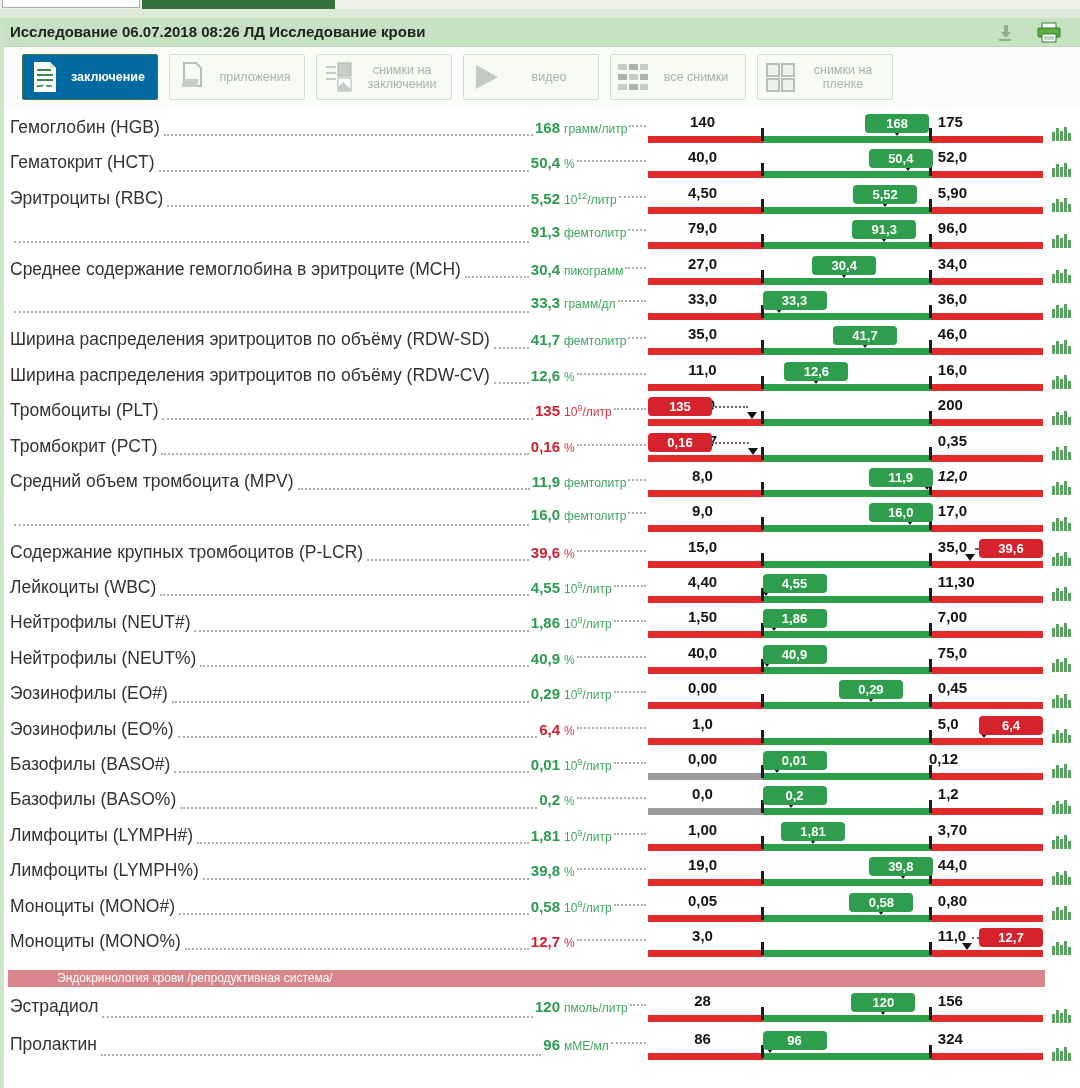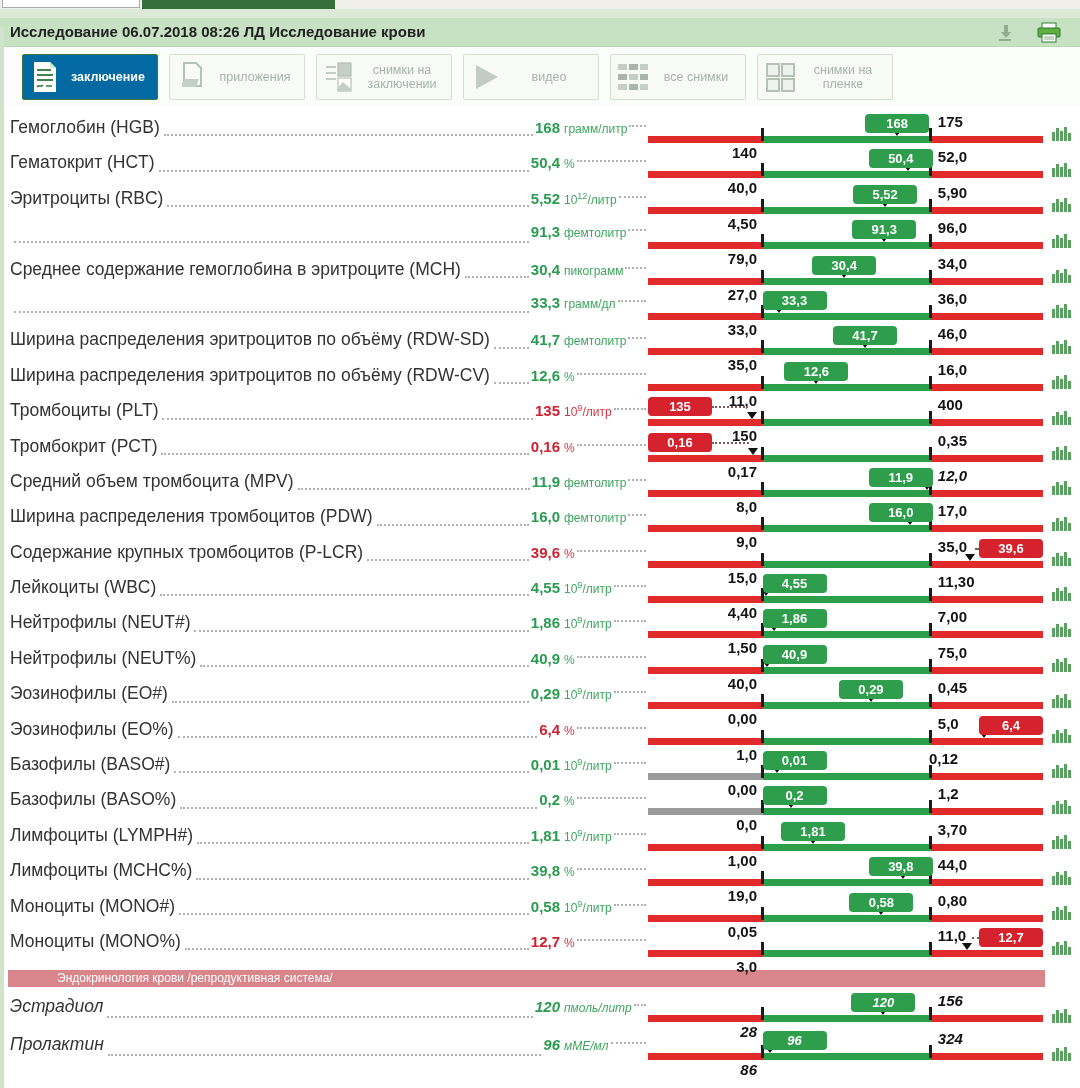--- a/index.html
+++ b/index.html
@@ -29,34 +29,34 @@
   .tab .tab-icon{width:44px;display:flex;justify-content:center;flex:0 0 44px;}
   .tab .tab-label{flex:1;text-align:center;font-size:12.5px;color:#a7b3ab;padding-right:8px;line-height:1.15;}
   .tab.active{background:#0369a1;border-color:#3a7742;}
   .tab.active .tab-label{color:#ffffff;font-weight:bold;}
 
   
   #sections{margin-top:4px;}
   .section-header{margin:11px 0 2px 8px;width:1037px;height:17px;background:#d8868c;color:#ffffff;
        font-size:12px;line-height:17px;padding-left:49px;box-sizing:border-box;}
   .row{height:35.4px;display:flex;padding-left:10px;box-sizing:border-box;}
-  .sec1 .row{height:38px;font-style:italic;}
+  .sec1 .row{height:38px;}
   .left{width:638px;display:flex;align-items:baseline;padding-top:7px;box-sizing:border-box;min-width:0;}
   .t-label{font-size:17.5px;color:#333;white-space:nowrap;}
   .dots{flex:1;border-bottom:2px dotted #b0b0b0;align-self:flex-end;margin:0 2px 9px 4px;min-width:6px;}
   .t-value{font-size:15px;font-weight:bold;white-space:nowrap;}
   .unit-box{width:84px;flex:0 0 84px;display:flex;align-items:baseline;margin-left:4px;min-width:0;}
   .unit-text{font-size:12px;white-space:nowrap;opacity:.9;}
   .unit-text sup{font-size:9px;}
   .unit-box .dots{margin-left:2px;}
   .bar{position:relative;width:395px;flex:0 0 395px;height:100%;}
   .seg{position:absolute;top:26px;height:7px;}
   .tick{position:absolute;top:18px;width:3px;height:13px;background:#1b1b1b;}
   .rlbl{position:absolute;top:3px;font-size:15px;font-weight:bold;color:#141414;white-space:nowrap;}
-  .rlbl.min{left:0;width:109px;text-align:right;margin-top:31px;}
+  .rlbl.min{left:0;width:109px;text-align:center;}
   .marker{position:absolute;top:19px;width:0;height:0;border-left:5px solid transparent;border-right:5px solid transparent;border-top:7px solid #111;}
   .badge{position:absolute;top:4px;width:64px;height:19px;border-radius:4px;color:#fff;font-size:13px;font-weight:bold;
          text-align:center;line-height:19px;}
   .connector{position:absolute;top:13px;height:0;border-top:2px dotted #7d5a5a;}
   .hist{width:37px;flex:0 0 37px;display:flex;align-items:flex-end;justify-content:center;padding-bottom:4px;box-sizing:border-box;gap:1px;cursor:pointer;}
   .hist i{display:block;width:3px;background:#5aa061;}
 </style>
 </head>
 <body>
 
@@ -401,21 +401,21 @@
             <span class="dots"></span>
           </span>
         </div>
         <div class="bar">
           <div class="seg" style="left: 0px; width: 114.5px; background: rgb(225, 43, 43);"></div>
           <div class="seg" style="left: 114.5px; width: 168.3px; background: rgb(45, 158, 73);"></div>
           <div class="seg" style="left: 282.8px; right: 0px; background: rgb(225, 43, 43);"></div>
           <div class="tick" style="left: 113px;"></div>
           <div class="tick" style="left: 281.3px;"></div>
           <div class="rlbl min">150</div>
-          <div class="rlbl" style="left: 289.8px;">400</div>
+          <div class="rlbl" style="left: 289.8px;">200</div>
           <div class="connector" style="left: 64px; width: 36.402px;"></div>
           <div class="marker" style="left: 99.402px;"></div>
           <div class="badge" style="left: 0px; background: rgb(214, 34, 44);">135</div>
         </div>
         <div class="hist">
           <i style="height: 9px;"></i>
           <i style="height: 13px;"></i>
           <i style="height: 10px;"></i>
           <i style="height: 14px;"></i>
           <i style="height: 8px;"></i>
@@ -475,21 +475,20 @@
         <div class="hist">
           <i style="height: 9px;"></i>
           <i style="height: 13px;"></i>
           <i style="height: 10px;"></i>
           <i style="height: 14px;"></i>
           <i style="height: 8px;"></i>
         </div>
       </div>
       <div class="row">
         <div class="left">
-          <span class="t-label">Ширина распределения тромбоцитов (PDW)</span>
           <span class="dots"></span>
           <span class="t-value" style="color: rgb(42, 155, 79);">16,0</span>
           <span class="unit-box">
             <span class="unit-text" style="color: rgb(42, 155, 79);">фемтолитр</span>
             <span class="dots"></span>
           </span>
         </div>
         <div class="bar">
           <div class="seg" style="left: 0px; width: 114.5px; background: rgb(225, 43, 43);"></div>
           <div class="seg" style="left: 114.5px; width: 168.3px; background: rgb(45, 158, 73);"></div>
@@ -766,21 +765,21 @@
         <div class="hist">
           <i style="height: 9px;"></i>
           <i style="height: 13px;"></i>
           <i style="height: 10px;"></i>
           <i style="height: 14px;"></i>
           <i style="height: 8px;"></i>
         </div>
       </div>
       <div class="row">
         <div class="left">
-          <span class="t-label">Лимфоциты (MCHC%)</span>
+          <span class="t-label">Лимфоциты (LYMPH%)</span>
           <span class="dots"></span>
           <span class="t-value" style="color: rgb(42, 155, 79);">39,8</span>
           <span class="unit-box">
             <span class="unit-text" style="color: rgb(42, 155, 79);">%</span>
             <span class="dots"></span>
           </span>
         </div>
         <div class="bar">
           <div class="seg" style="left: 0px; width: 114.5px; background: rgb(225, 43, 43);"></div>
           <div class="seg" style="left: 114.5px; width: 168.3px; background: rgb(45, 158, 73);"></div>

